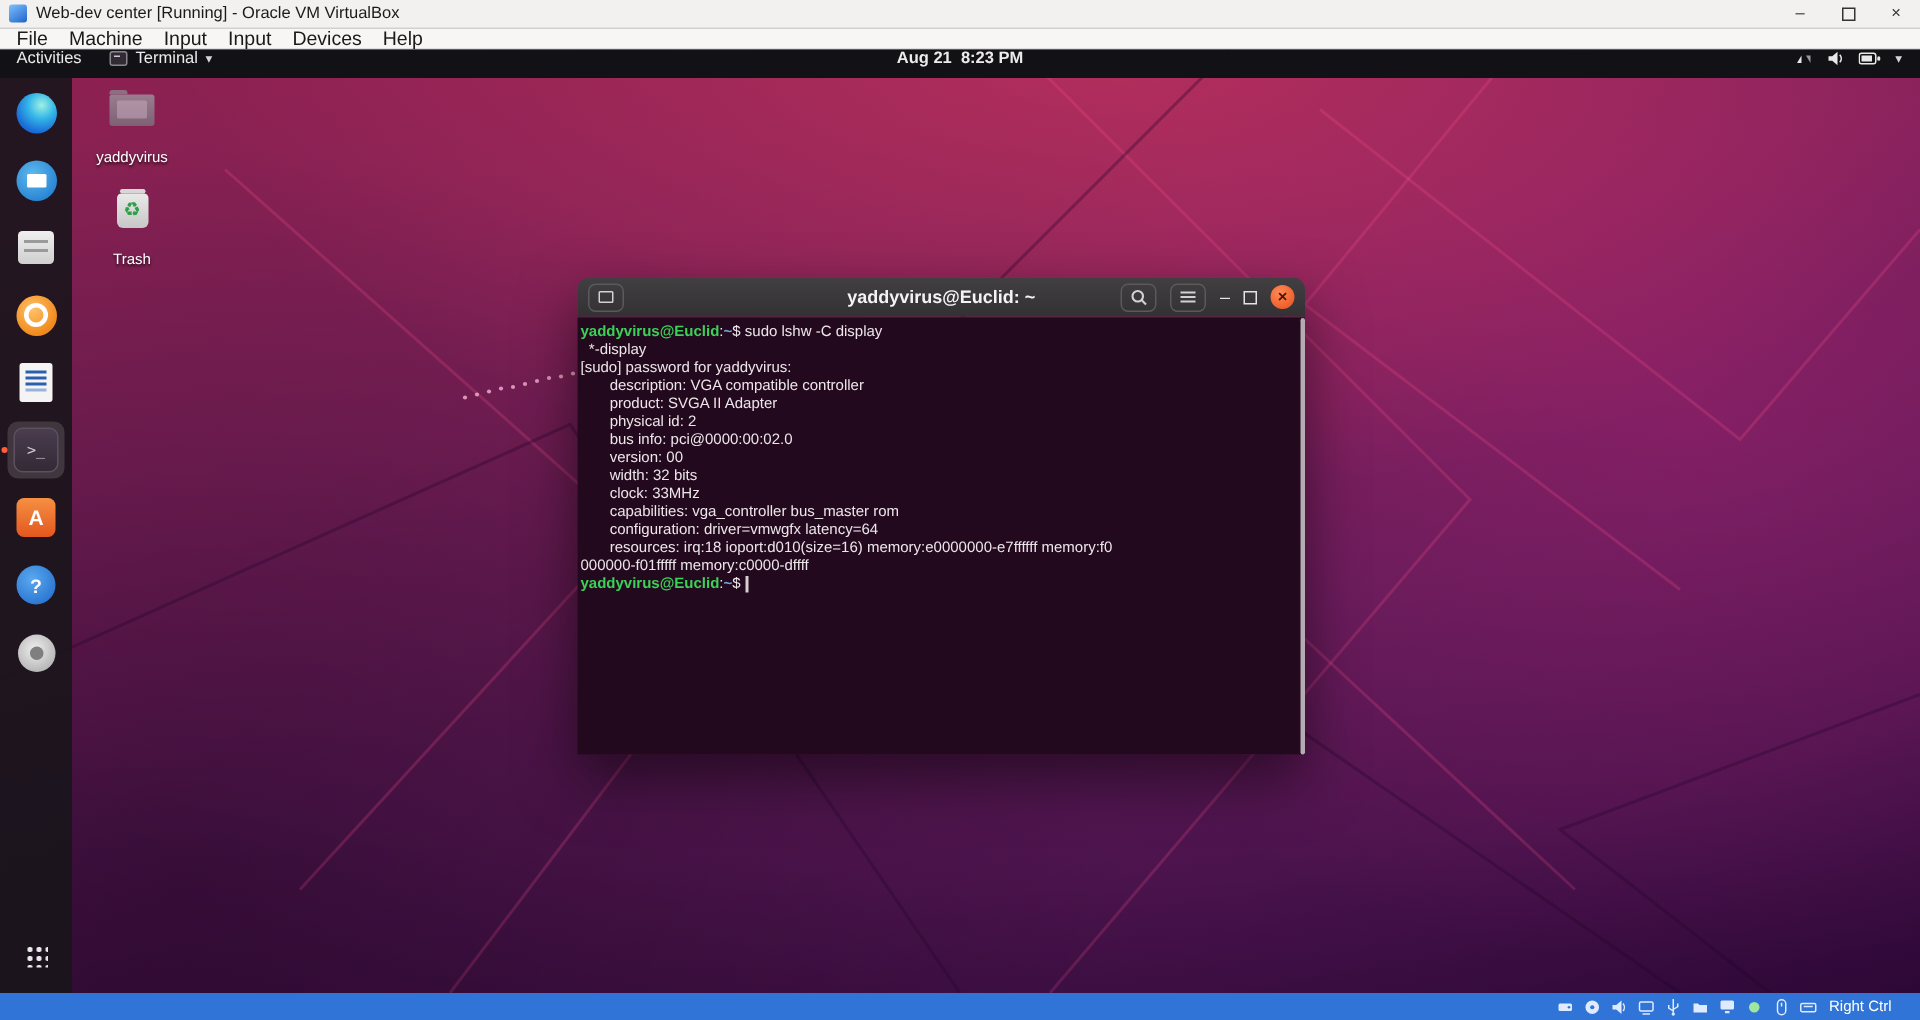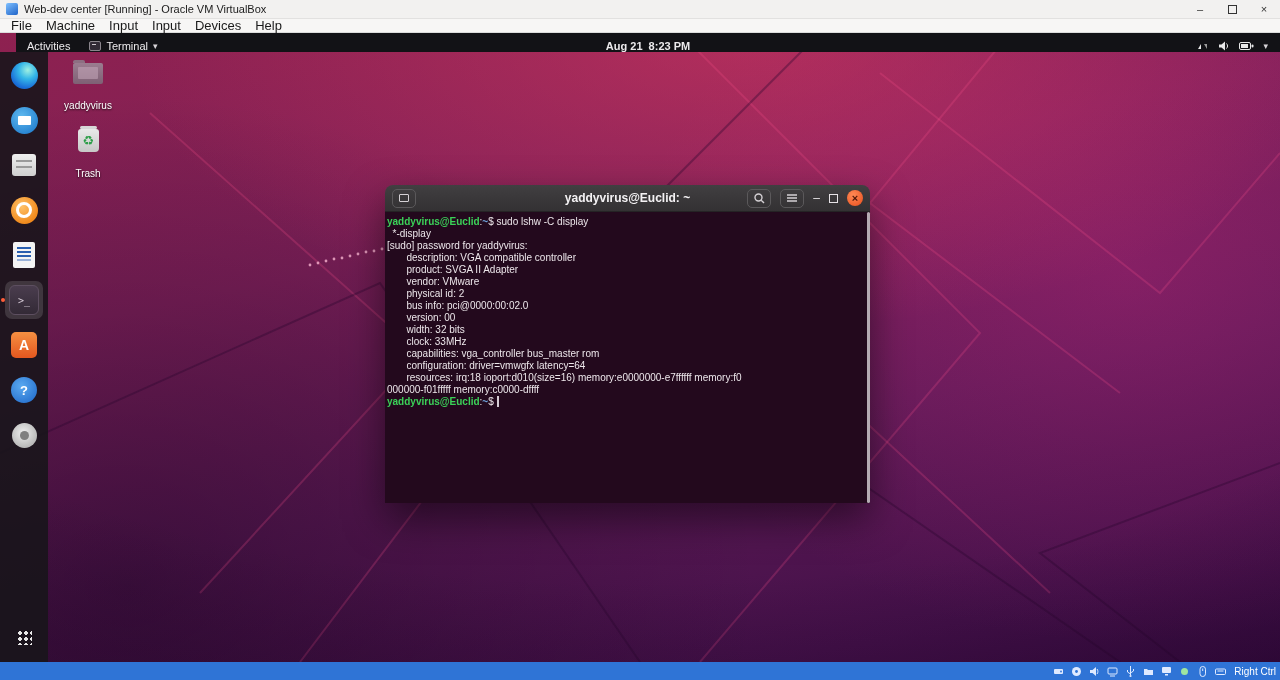--- a/index.html
+++ b/index.html
@@ -20,21 +20,21 @@
   .vm{position:absolute;top:33px;left:0;width:1280px;height:629px;overflow:hidden;
     background:
       radial-gradient(1000px 480px at 58% 0%, rgba(226,60,100,.50), transparent 62%),
       radial-gradient(820px 620px at 88% 38%, rgba(205,40,135,.30), transparent 60%),
       radial-gradient(900px 700px at 10% 88%, rgba(18,0,28,.45), transparent 70%),
       linear-gradient(168deg,#8e2150 0%,#7c2058 34%,#5d1a55 62%,#431049 88%,#360a40 100%);}
   .vm::after{content:"";position:absolute;inset:0;background:radial-gradient(120% 95% at 50% 35%, transparent 55%, rgba(22,2,28,.5) 100%);pointer-events:none;z-index:1}
   .wp{position:absolute;top:0;left:0;z-index:0}
 
   
-  .topbar{position:absolute;top:0;left:16px;right:0;height:19px;background:#121216;display:flex;align-items:flex-end;color:#eceaec;font-size:11px;z-index:5}
+  .topbar{position:absolute;top:0;left:0;right:0;height:19px;background:#121216;display:flex;align-items:flex-start;color:#eceaec;font-size:11px;z-index:5}
   .activities{padding:0 11px}
   .appmenu{display:flex;align-items:center;gap:5px;padding:0 8px}
   .term-mini{width:12px;height:10px;background:#322b36;border:1px solid #8a858c;border-radius:2px;position:relative}
   .term-mini::after{content:"";position:absolute;left:2px;top:2px;width:4px;height:1px;background:#cfc9cf}
   .caret{font-size:9px;color:#d8d4d8}
   .clock{position:absolute;left:50%;transform:translateX(-50%);white-space:pre;font-weight:bold;font-size:11px}
   .tray{margin-left:auto;display:flex;align-items:center;gap:9px;padding-right:12px}
   .tray svg{display:block}
 
   
@@ -86,21 +86,21 @@
   .t-close{width:16px;height:16px;border-radius:50%;background:radial-gradient(circle at 38% 32%,#ff8a55,#e84e1d);color:#4a1608;font-size:11px;font-weight:bold;display:flex;align-items:center;justify-content:center}
   .t-body{position:absolute;top:27px;left:0;right:0;bottom:0;background:#23091d;padding:4px 0 0 2px;font-family:Liberation Sans, sans-serif;font-size:10px;line-height:12px;overflow:hidden}
   .t-scroll{position:absolute;top:27px;right:0;width:3px;bottom:0;background:#cfc8ce;opacity:.85;border-radius:2px}
   .tline{white-space:pre;height:12px}
   .c-p1{color:#3bd158;font-weight:bold}
   .c-p2{color:#6fa3dc;font-weight:bold}
   .c-fg{color:#ece6ea}
   .c-cur{background:#d6ccd4;color:#23091d}
 
   
-  .statusbar{position:absolute;left:0;right:0;top:662px;height:18px;background:#2f74d6;display:flex;align-items:center;justify-content:flex-end;padding-right:4px;z-index:7}
+  .statusbar{position:absolute;left:0;right:0;top:662px;height:18px;background:#2f74d6;display:flex;align-items:center;justify-content:flex-end;padding-right:19px;z-index:7}
   #sb-icons{display:flex;align-items:center;gap:4px}
   .sb-ico{width:14px;height:14px;display:flex;align-items:center;justify-content:center}
   .sb-label{color:#fff;font-size:10px;margin-left:7px}
 </style>
 </head>
 <body>
 
 <div class="titlebar">
   <span class="vbx-ico"></span>
   <span class="tb-title">Web-dev center [Running] - Oracle VM VirtualBox</span>
@@ -246,21 +246,20 @@
           </span>
         <span class="t-close">×</span>
       </div>
     </div>
     <div class="t-body" id="term-lines">
         <div class="tline"><span class="c-p1">yaddyvirus@Euclid</span><span class="c-fg">:</span><span class="c-p2">~</span><span class="c-fg">$ sudo lshw -C display</span></div>
         <div class="tline"><span class="c-fg">  *-display</span></div>
         <div class="tline"><span class="c-fg">[sudo] password for yaddyvirus:</span></div>
         <div class="tline"><span class="c-fg">       description: VGA compatible controller</span></div>
         <div class="tline"><span class="c-fg">       product: SVGA II Adapter</span></div>
-        <div class="tline"><span class="c-fg">       vendor: VMware</span></div>
         <div class="tline"><span class="c-fg">       physical id: 2</span></div>
         <div class="tline"><span class="c-fg">       bus info: pci@0000:00:02.0</span></div>
         <div class="tline"><span class="c-fg">       version: 00</span></div>
         <div class="tline"><span class="c-fg">       width: 32 bits</span></div>
         <div class="tline"><span class="c-fg">       clock: 33MHz</span></div>
         <div class="tline"><span class="c-fg">       capabilities: vga_controller bus_master rom</span></div>
         <div class="tline"><span class="c-fg">       configuration: driver=vmwgfx latency=64</span></div>
         <div class="tline"><span class="c-fg">       resources: irq:18 ioport:d010(size=16) memory:e0000000-e7ffffff memory:f0</span></div>
         <div class="tline"><span class="c-fg">000000-f01fffff memory:c0000-dffff</span></div>
         <div class="tline"><span class="c-p1">yaddyvirus@Euclid</span><span class="c-fg">:</span><span class="c-p2">~</span><span class="c-fg">$ </span><span class="c-cur"> </span></div>

